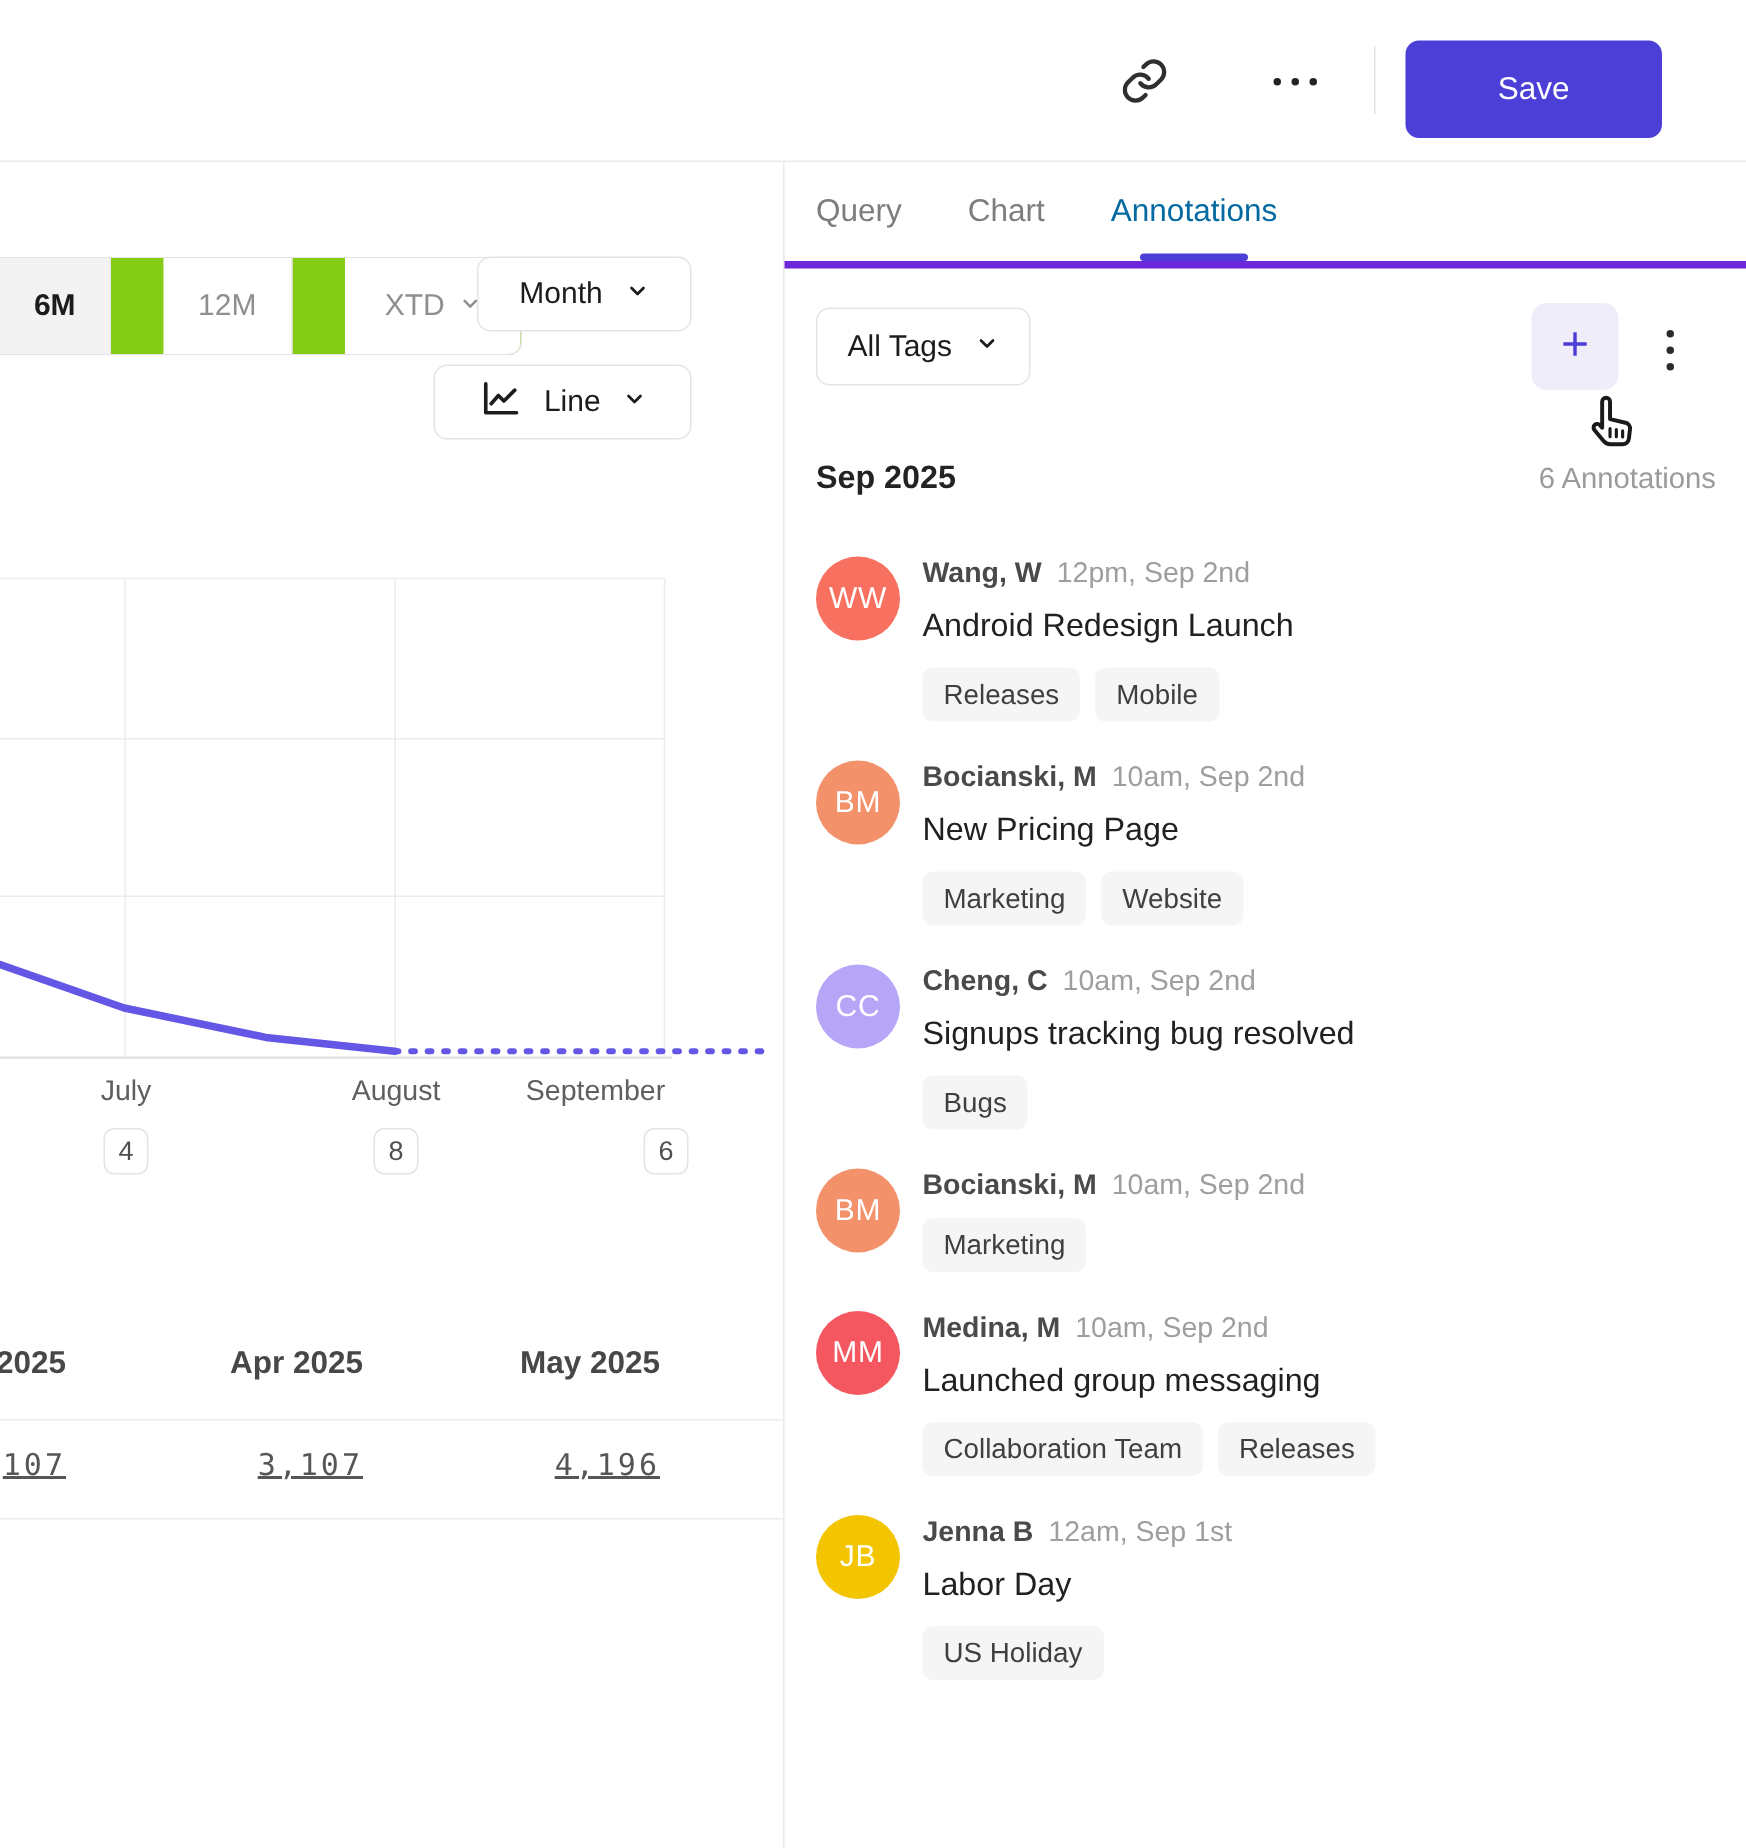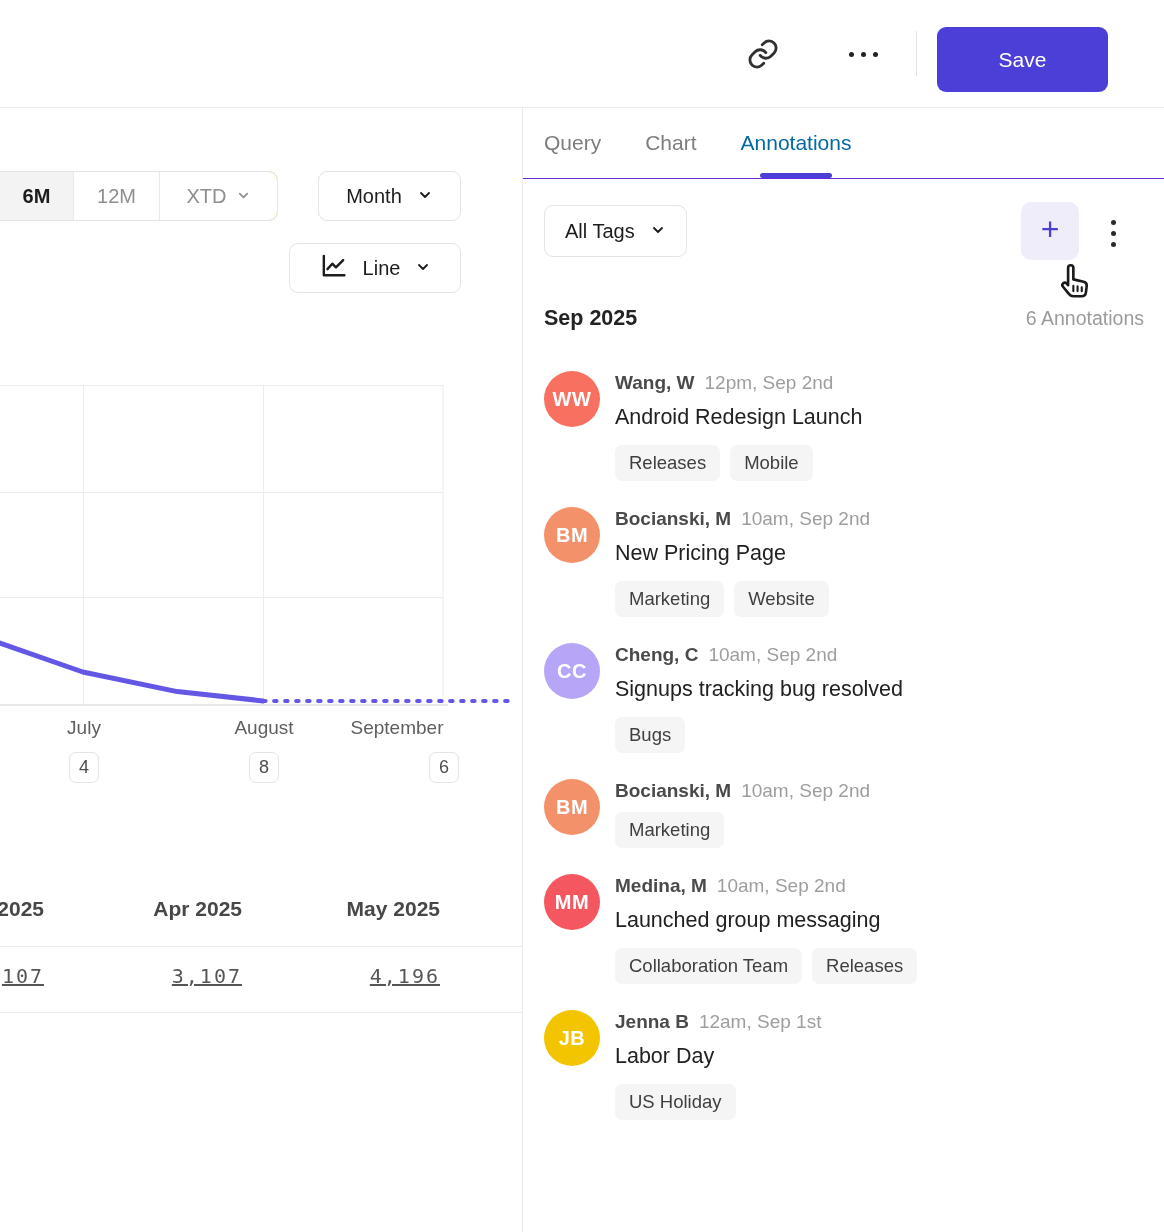--- a/index.html
+++ b/index.html
@@ -16,22 +16,22 @@
   .hdots { display:flex; gap:7px; }
   .hdots i { width:5px; height:5px; border-radius:50%; background:#222; }
   .header-divider { position:absolute; left:916px; top:31px; width:1px; height:45px; background:#e3e3e3; }
   .save-btn { position:absolute; left:937px; top:27px; width:171px; height:65px;
               border:none; border-radius:9px; color:#fff; font-size:21px; font-weight:500;
               display:flex; align-items:center; justify-content:center; cursor:pointer;
               font-family:"Liberation Sans", sans-serif; }
 
   
   .chart-panel { position:absolute; left:0; top:108px; width:522px; bottom:0; background:#fff; }
-  .range-group { position:absolute; left:0; top:63px; height:50px; display:flex;
-                 border:1px solid #e4e4e4; border-left:none; border-radius:0 9px 9px 0; overflow:hidden; background:#eab308;}
+  .range-group { position:absolute; left:0; top:63px; height:66px; display:flex;
+                 border:1px solid #e4e4e4; border-left:none; border-radius:0 9px 9px 0; overflow:hidden; background:#84cc16;gap:35px;}
   .range-seg { display:flex; align-items:center; justify-content:center; font-size:20px;
                color:#8f8f8f; border-right:1px solid #e9e9e9; cursor:pointer; background:#fff;}
   .range-seg:last-child { border-right:none; }
   .range-seg.sel { background:#f3f3f3; color:#1c1c1c; font-weight:600; }
   .seg-6m { width:74px; } .seg-12m { width:86px; } .seg-xtd { width:117px; gap:9px; }
 
   .pill-btn { border:1px solid #e4e4e4; border-radius:9px; background:#fff;
               display:flex; align-items:center; justify-content:center; gap:15px;
               font-size:20px; color:#1c1c1c; cursor:pointer; font-family:"Liberation Sans", sans-serif;}
   .month-btn { position:absolute; left:318px; top:63px; width:143px; height:50px; }
@@ -45,21 +45,21 @@
                  justify-content:center; font-size:18px; color:#4f4f4f; cursor:pointer; }
 
   .tbl-head { position:absolute; top:789px; font-size:21px; font-weight:600; color:#474747; white-space:nowrap; }
   .tbl-val  { position:absolute; top:856px; font-size:20px; color:#565656; white-space:nowrap;
               font-family:"DejaVu Sans Mono", monospace; letter-spacing:2px;text-decoration:underline; }
   .tbl-line { position:absolute; left:0; width:522px; height:1px; background:#ececec; }
 
   
   .anno-panel { position:absolute; left:522px; top:108px; right:0; bottom:0;
                 background:#fff; border-left:1px solid #eaeaea; }
-  .tabs { position:absolute; left:0; top:0; right:0; height:71px; border-bottom:1px solid #6d28d9;
+  .tabs { position:absolute; left:0; top:0; right:0; height:71px; border-bottom:5px solid #6d28d9;
           display:flex; align-items:center; padding-left:21px; gap:44px; }
   .tab { position:relative; height:100%; display:flex; align-items:center;
          font-size:21px; color:#7d7d7d; cursor:pointer; }
   .tab-underline { position:absolute; bottom:0; left:50%; transform:translateX(-50%);
                    width:72px; height:5px; border-radius:3px; }
 
   .filter-btn { position:absolute; left:21px; top:97px; height:52px; padding:0 20px; }
   .add-btn { position:absolute; right:85px; top:94px; width:58px; height:58px;
              border:none; border-radius:10px; background:#efedfa; font-size:32px; font-weight:400;
              display:flex; align-items:center; justify-content:center; cursor:pointer;
@@ -73,21 +73,21 @@
   .month-row { position:absolute; left:21px; right:20px; top:198px;
                display:flex; justify-content:space-between; align-items:baseline; }
   .section-header { font-size:21.5px; font-weight:700; color:#232323; }
   .count-label { font-size:19.5px; color:#9b9b9b; }
 
   .anno-list { position:absolute; left:21px; top:263px; right:16px;
                display:flex; flex-direction:column; gap:26px; }
   .anno-item { display:flex; cursor:pointer; }
   .avatar { width:56px; height:56px; border-radius:50%; flex-shrink:0;
             display:flex; align-items:center; justify-content:center;
-            color:#fff; font-size:20px; font-weight:700; letter-spacing:.5px; }
+            color:#fff; font-size:20px; font-weight:400; letter-spacing:.5px; }
   .item-body { margin-left:15px; padding-top:1px; }
   .item-head { display:flex; gap:10px; align-items:baseline; }
   .author { font-size:19px; font-weight:700; color:#4a4a4a; }
   .time { font-size:19px; color:#9e9e9e; }
   .anno-title { font-size:21.5px; color:#212121; margin-top:6px; max-width:332px; line-height:35px; }
   .tag-row { display:flex; gap:10px; margin-top:10px; }
   .tag { background:#f5f5f5; border-radius:7px; padding:7px 14px; font-size:18.5px; color:#3f3f3f;
          cursor:pointer; white-space:nowrap; }
 </style>
 </head>

